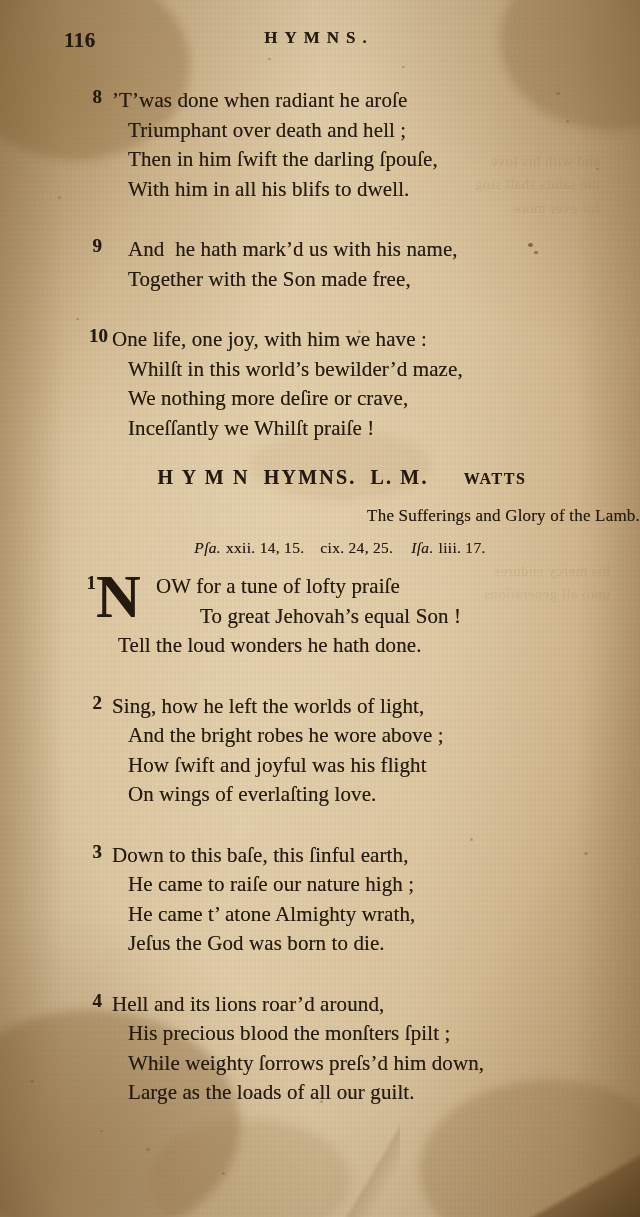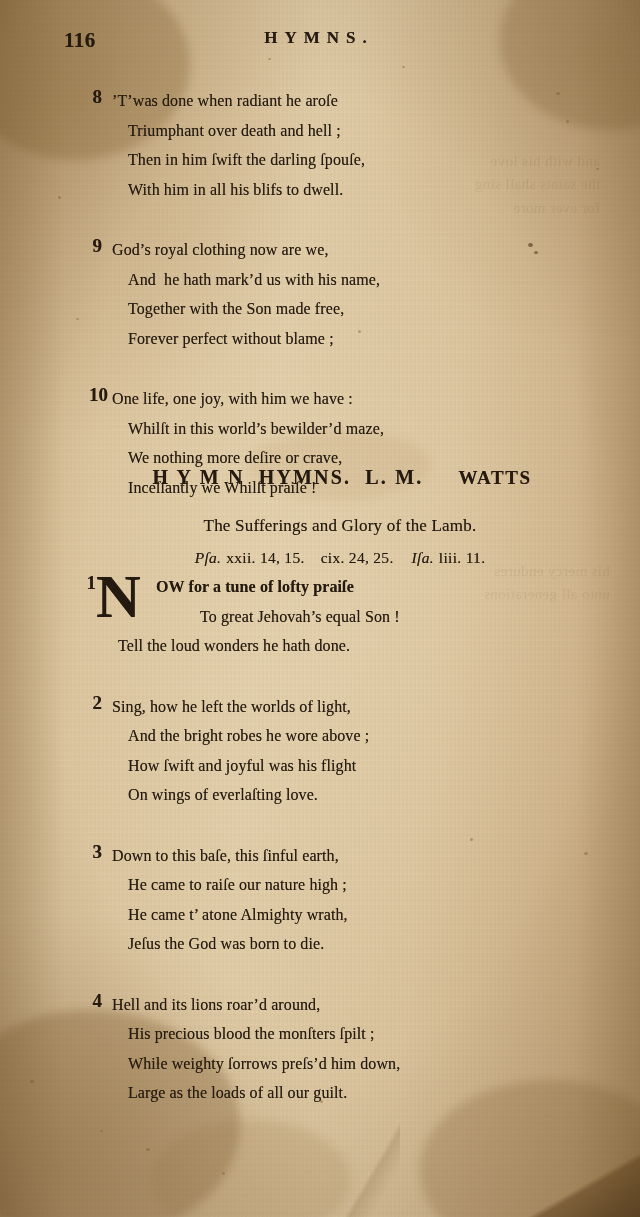--- a/index.html
+++ b/index.html
@@ -106,50 +106,50 @@
     position: absolute;
     left: 76px;
     top: 0;
     width: 26px;
     text-align: right;
     font-size: 19px;
     font-weight: 700;
   }
   .stanza.wide .stanza-num { left: 70px; width: 38px; }
   .line {
-    font-size: 16px;
+    font-size: 21px;
     line-height: 29.5px;
     white-space: pre;
     letter-spacing: 0.1px;
   }
   .line.indent { padding-left: 16px; }
 
   .gap-lg { height: 31px; }
 
   
   .hymn-head {
     text-align: center;
     padding-left: 44px;
     font-size: 20px;
     letter-spacing: 2.2px;
     font-weight: 700;
     margin-top: 0;
   }
   .hymn-head .sc {
-    font-size: 19px;
+    font-size: 16px;
     letter-spacing: 1.6px;
     margin-left: 21px;
   }
   .hymn-head .seg { margin-right: 14px; }
   .subtitle {
-    text-align: center;
+    text-align: right;
     padding-left: 40px;
     font-size: 17px;
     letter-spacing: 0.2px;
-    margin-top: 27px;
+    margin-top: 17px;
   }
   .scripture {
     text-align: center;
     padding-left: 40px;
     font-size: 15.5px;
     letter-spacing: 0.3px;
     margin-top: 13px;
   }
   .scripture i { font-style: italic; }
 
@@ -157,21 +157,21 @@
   .dropcap-stanza { position: relative; padding-left: 112px; }
   .dropcap {
     position: absolute;
     left: 96px;
     top: -4px;
     font-size: 62px;
     line-height: 56px;
     font-weight: 700;
     font-family: "Liberation Serif", serif;
   }
-  .dropcap-stanza .l1 { padding-left: 44px; font-weight: bold; }
+  .dropcap-stanza .l1 { padding-left: 44px; }
   .dropcap-stanza .l2 { padding-left: 88px; }
 
   .ink-soft { text-shadow: 0 0 0.6px rgba(40,26,10,0.55); }
 </style>
 </head>
 <body>
 
 <div id="page">
 
   <div class="spots">
@@ -231,44 +231,42 @@
         <div class="line ink-soft">’T’was done when radiant he aroſe</div>
         <div class="line ink-soft indent">Triumphant over death and hell ;</div>
         <div class="line ink-soft indent">Then in him ſwift the darling ſpouſe,</div>
         <div class="line ink-soft indent">With him in all his blifs to dwell.</div>
       </div>
 
       <div class="gap-lg"></div>
 
       <div class="stanza">
         <div class="stanza-num ink-soft">9</div>
-        <div class="line ink-soft">God’s royal clothing now are we,</div>
         <div class="line ink-soft indent">And  he hath mark’d us with his name,</div>
         <div class="line ink-soft indent">Together with the Son made free,</div>
-        <div class="line ink-soft indent">Forever perfect without blame ;</div>
       </div>
 
       <div class="gap-lg"></div>
 
       <div class="stanza wide">
         <div class="stanza-num ink-soft">10</div>
         <div class="line ink-soft">One life, one joy, with him we have :</div>
         <div class="line ink-soft indent">Whilſt in this world’s bewilder’d maze,</div>
         <div class="line ink-soft indent">We nothing more deſire or crave,</div>
         <div class="line ink-soft indent">Inceſſantly we Whilſt praiſe !</div>
       </div>
     </div>
 
     <div style="position:absolute; top:466px; left:0; width:640px;">
       <div class="hymn-head ink-soft">
         <span class="seg">H Y M N</span><span class="seg">HYMNS.</span><span class="seg">L. M.</span><span class="sc">WATTS</span>
       </div>
       <div class="subtitle ink-soft">The Sufferings and Glory of the Lamb.</div>
       <div class="scripture ink-soft">
-        <i>Pſa.</i><span style="margin-left:5px;">xxii. 14, 15.</span><span style="margin-left:16px;">cix. 24, 25.</span><i style="margin-left:18px;">Iſa.</i><span style="margin-left:5px;">liii. 11.</span>
+        <i>Pſa.</i><span style="margin-left:5px;">xxii. 14, 15.</span><span style="margin-left:16px;">cix. 24, 25.</span><i style="margin-left:18px;">Iſa.</i><span style="margin-left:5px;">liii. 17.</span>
       </div>
     </div>
 
     <div style="position:absolute; top:572px; left:0; width:640px;">
 
       <div class="dropcap-stanza">
         <div class="stanza-num ink-soft" style="left:70px;">1</div>
         <div class="dropcap ink-soft">N</div>
         <div class="line ink-soft l1">OW for a tune of lofty praiſe</div>
         <div class="line ink-soft l2">To great Jehovah’s equal Son !</div>

